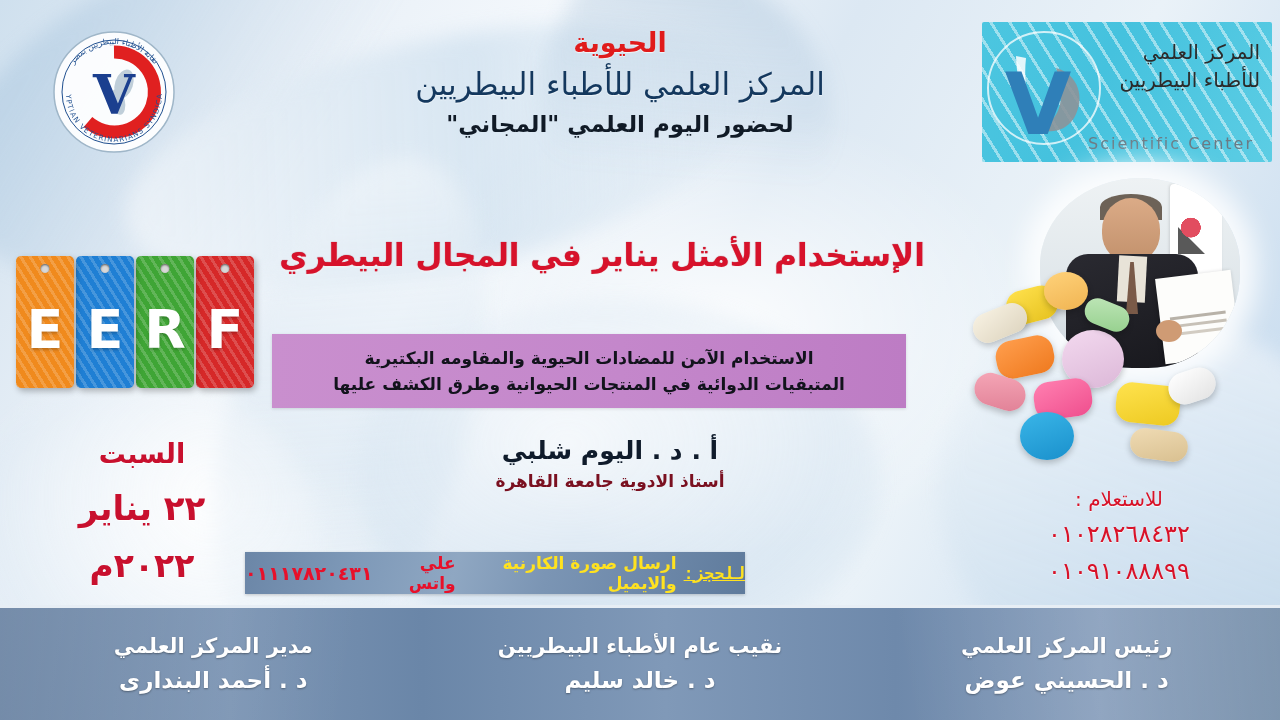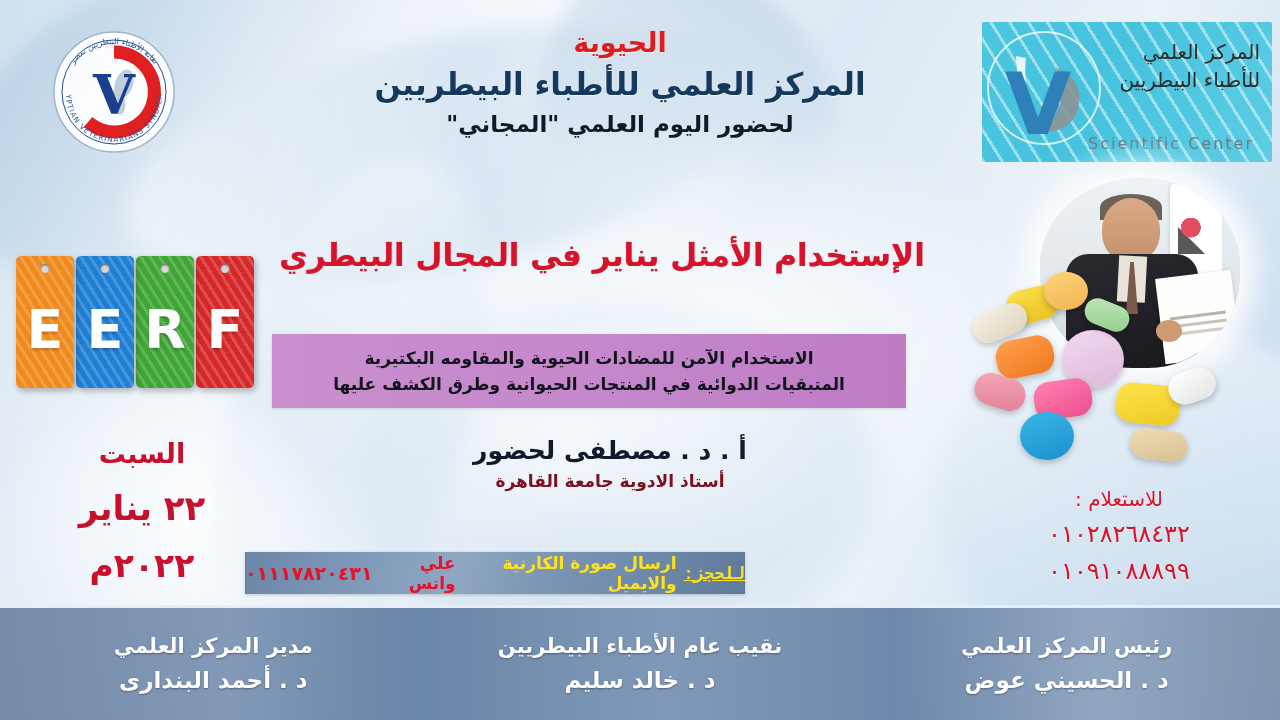--- a/index.html
+++ b/index.html
@@ -36,21 +36,21 @@
   .bg-s6{left:540px;top:-30px;width:300px;height:260px;
     background:linear-gradient(160deg,rgba(120,160,195,.55),rgba(255,255,255,0) 72%);
     transform:rotate(24deg);border-radius:40% 60% 50% 50%;}
   .bg-s7{left:230px;top:150px;width:240px;height:520px;
     background:linear-gradient(160deg,rgba(255,255,255,.85),rgba(168,199,224,.45) 60%,rgba(255,255,255,0));
     transform:rotate(16deg);border-radius:50%;}
 
   
   .header{position:absolute;left:300px;top:28px;width:640px;text-align:center;line-height:1.12;}
   .h-invite{color:#e01b1b;font-size:27px;font-weight:bold;text-shadow:0 1px 1px rgba(255,255,255,.7);}
-  .h-org{color:#14385e;font-size:31px;font-weight:bold;margin-top:9px;letter-spacing:.5px;
+  .h-org{color:#14385e;font-size:31px;font-weight:normal;margin-top:9px;letter-spacing:.5px;
          text-shadow:0 1px 1px rgba(255,255,255,.6);}
   .h-sub{color:#101a26;font-size:23px;font-weight:bold;margin-top:10px;}
 
   
   .maintitle{position:absolute;left:262px;top:237px;width:680px;text-align:center;
     color:#d7122b;font-size:31px;font-weight:bold;line-height:1.22;
     text-shadow:0 1px 2px rgba(255,255,255,.85),0 0 1px #8d0a1c;}
 
   
   .topics{position:absolute;left:272px;top:334px;width:634px;height:74px;
@@ -222,21 +222,21 @@
   </div>
 
   <div class="maintitle">الإستخدام الأمثل يناير في المجال البيطري</div>
 
   <div class="topics">
     <div class="topic-line">الاستخدام الآمن للمضادات الحيوية والمقاومه البكتيرية</div>
     <div class="topic-line">المتبقيات الدوائية في المنتجات الحيوانية وطرق الكشف عليها</div>
   </div>
 
   <div class="speaker">
-    <div class="speaker-name">أ . د . مصطفى لحضور</div>
+    <div class="speaker-name">أ . د . اليوم شلبي</div>
     <div class="speaker-title">أستاذ الادوية جامعة القاهرة</div>
   </div>
 
   <div class="freetags">
     <div class="tag t-red">
       <span class="hole"></span>
       <span class="ltr">F</span>
     </div>
     <div class="tag t-green">
       <span class="hole"></span>

